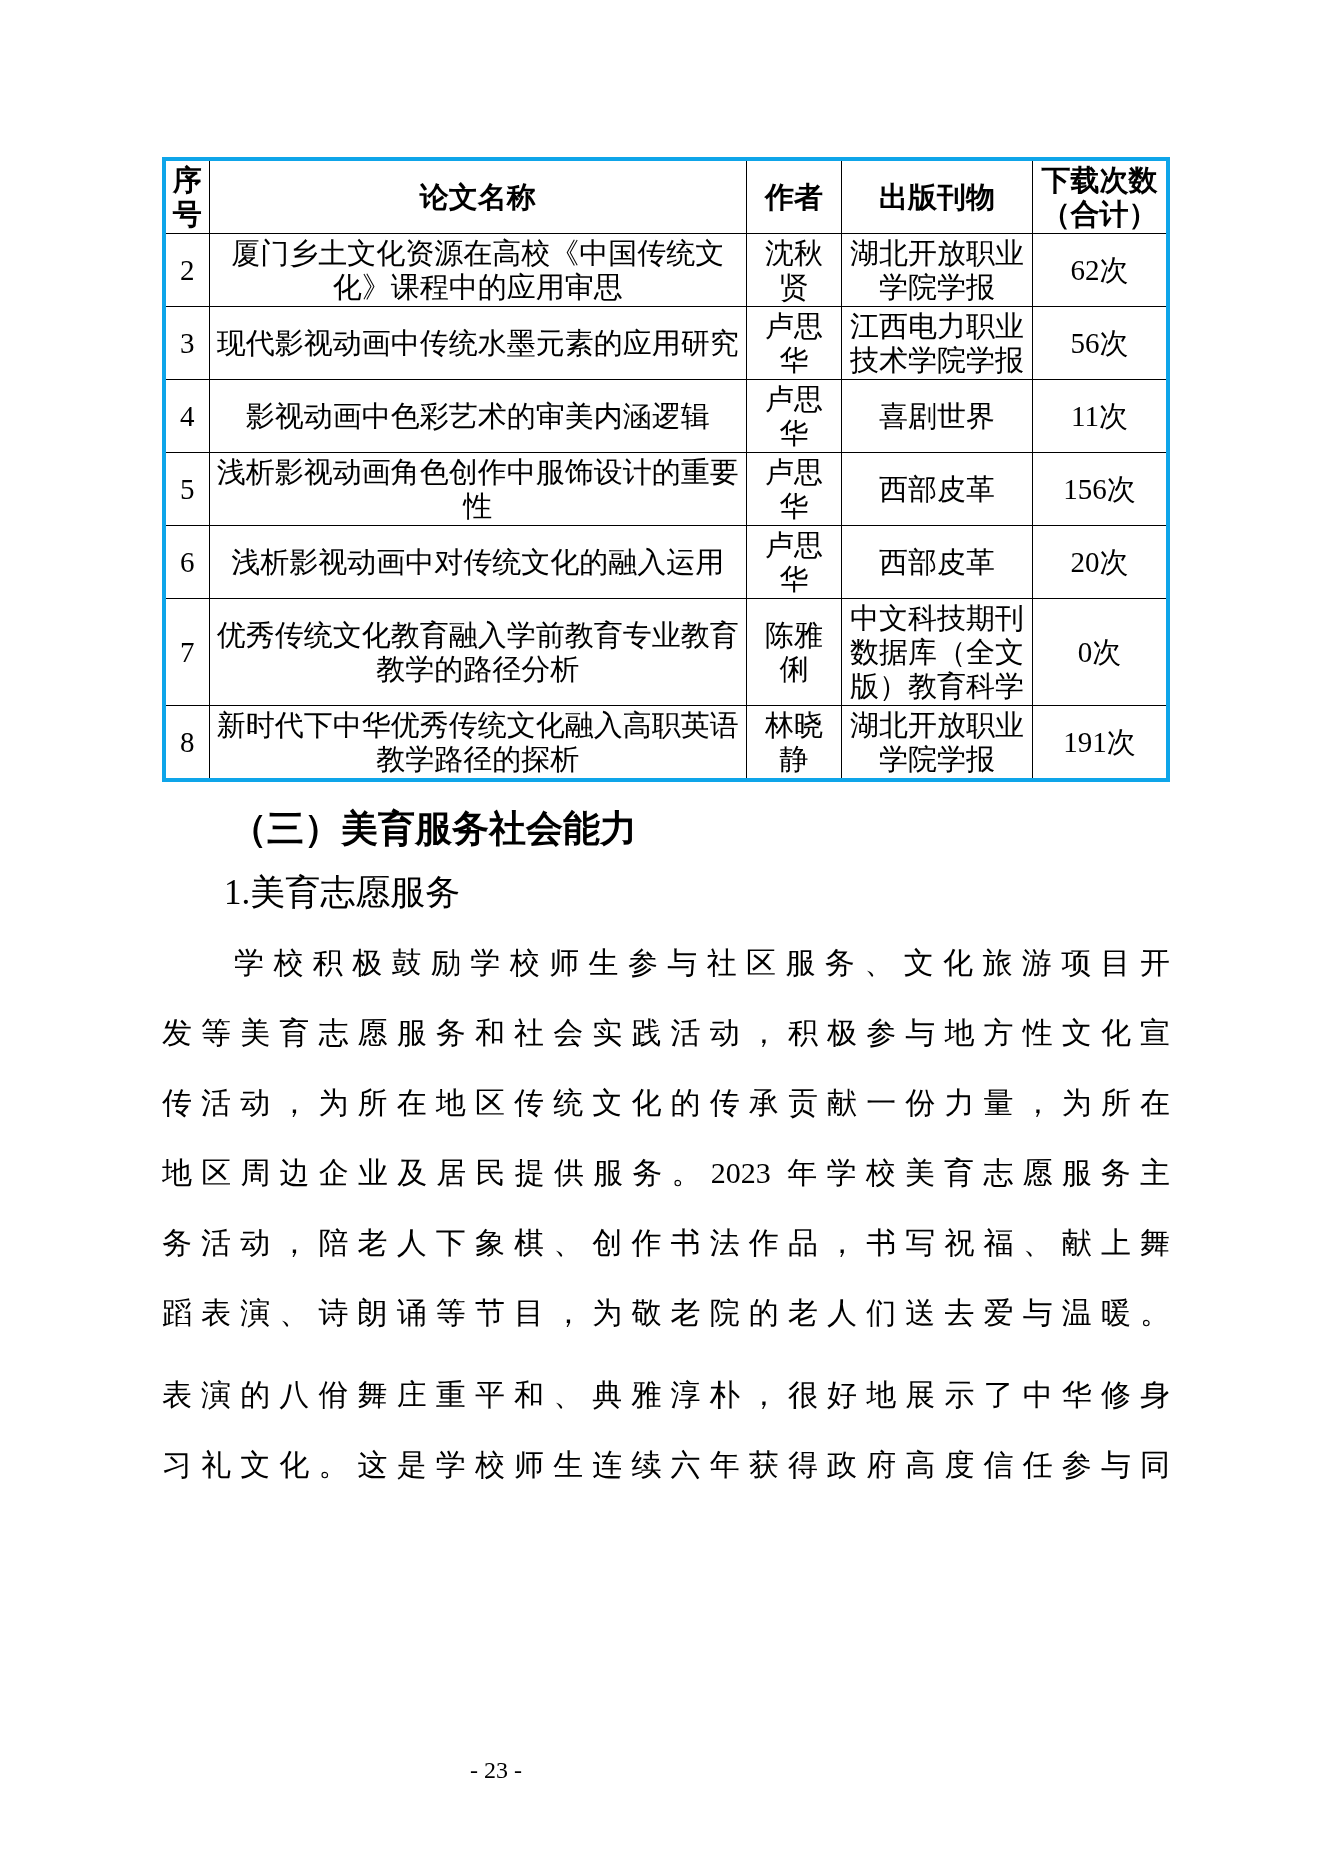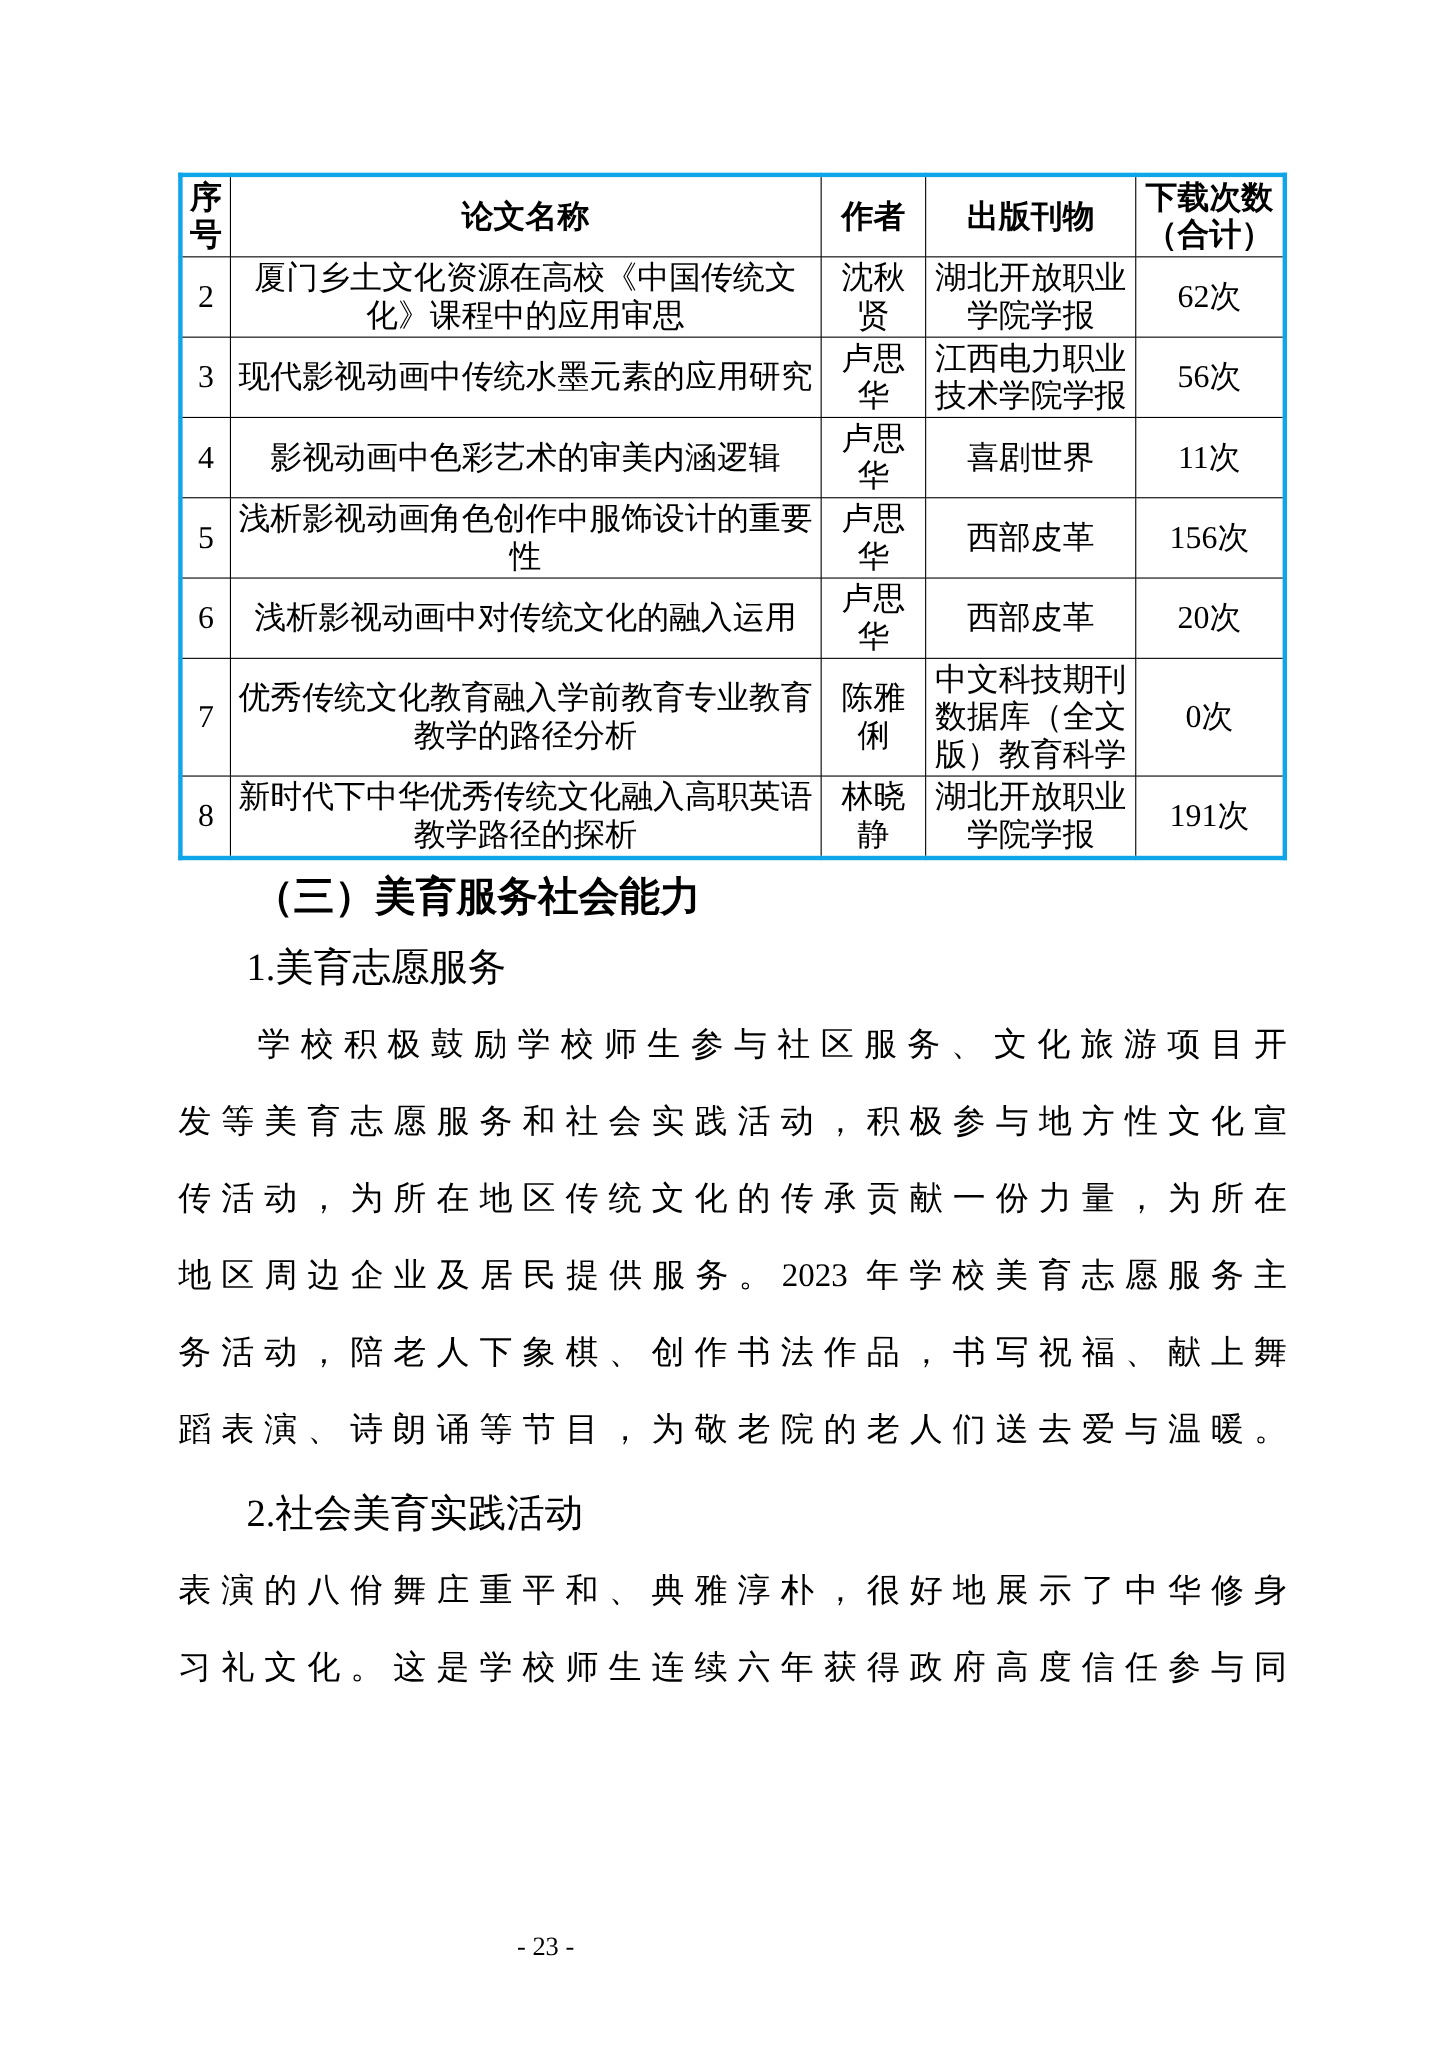--- a/index.html
+++ b/index.html
@@ -26,21 +26,21 @@
   }
   table.papers th { font-weight:bold; }
   col.w-no        { width:4.5%; }
   col.w-title     { width:53.5%; }
   col.w-author    { width:9.5%; }
   col.w-journal   { width:19%; }
   col.w-downloads { width:13.5%; }
 
   
   .h3 {
-    margin-top:11px;
+    margin-top:24px;
     padding-left:68px;
     font-size:37px; font-weight:bold;
     line-height:46px;
   }
   .sub {
     margin-top:18px;
     padding-left:62px;
     font-size:35px; font-weight:normal;
     line-height:46px;
   }
@@ -143,21 +143,20 @@
     <div class="sub">1.美育志愿服务</div>
     <div class="para">
       <div class="pline first">学校积极鼓励学校师生参与社区服务、文化旅游项目开</div>
       <div class="pline">发等美育志愿服务和社会实践活动，积极参与地方性文化宣</div>
       <div class="pline">传活动，为所在地区传统文化的传承贡献一份力量，为所在</div>
       <div class="pline">地区周边企业及居民提供服务。2023 年学校美育志愿服务主</div>
       <div class="pline">务活动，陪老人下象棋、创作书法作品，书写祝福、献上舞</div>
       <div class="pline">蹈表演、诗朗诵等节目，为敬老院的老人们送去爱与温暖。</div>
     </div>
 
-    <div class="sub">2.社会美育实践活动</div>
     <div class="para">
       <div class="pline">表演的八佾舞庄重平和、典雅淳朴，很好地展示了中华修身</div>
       <div class="pline">习礼文化。这是学校师生连续六年获得政府高度信任参与同</div>
     </div>
 
   </div>
 
   <div class="pagenum">- 23 -</div>
 </div>
 

